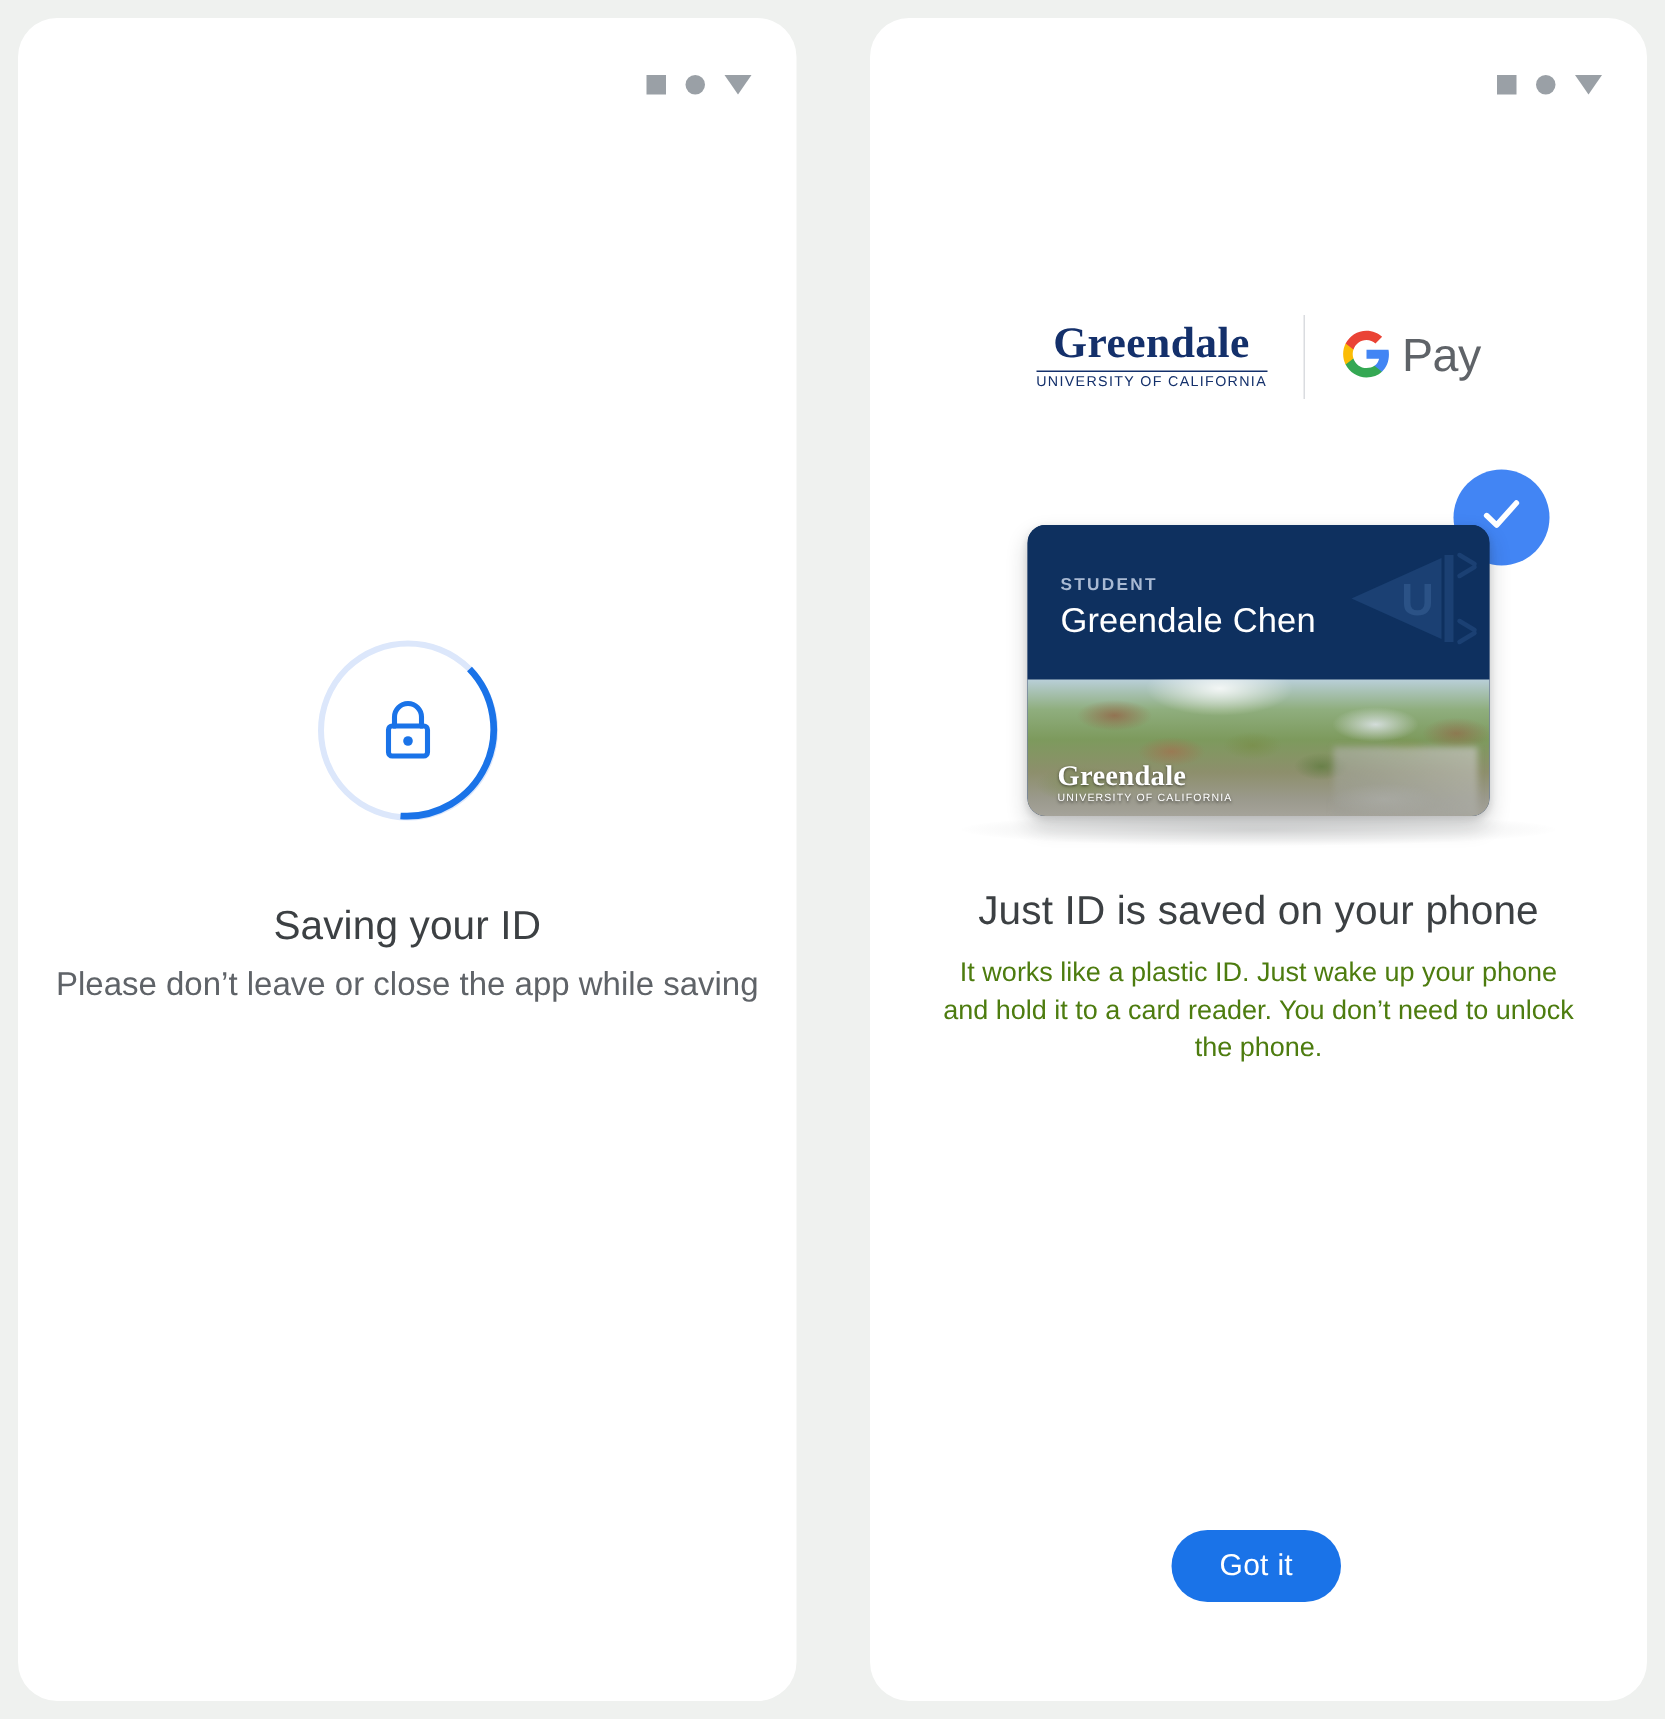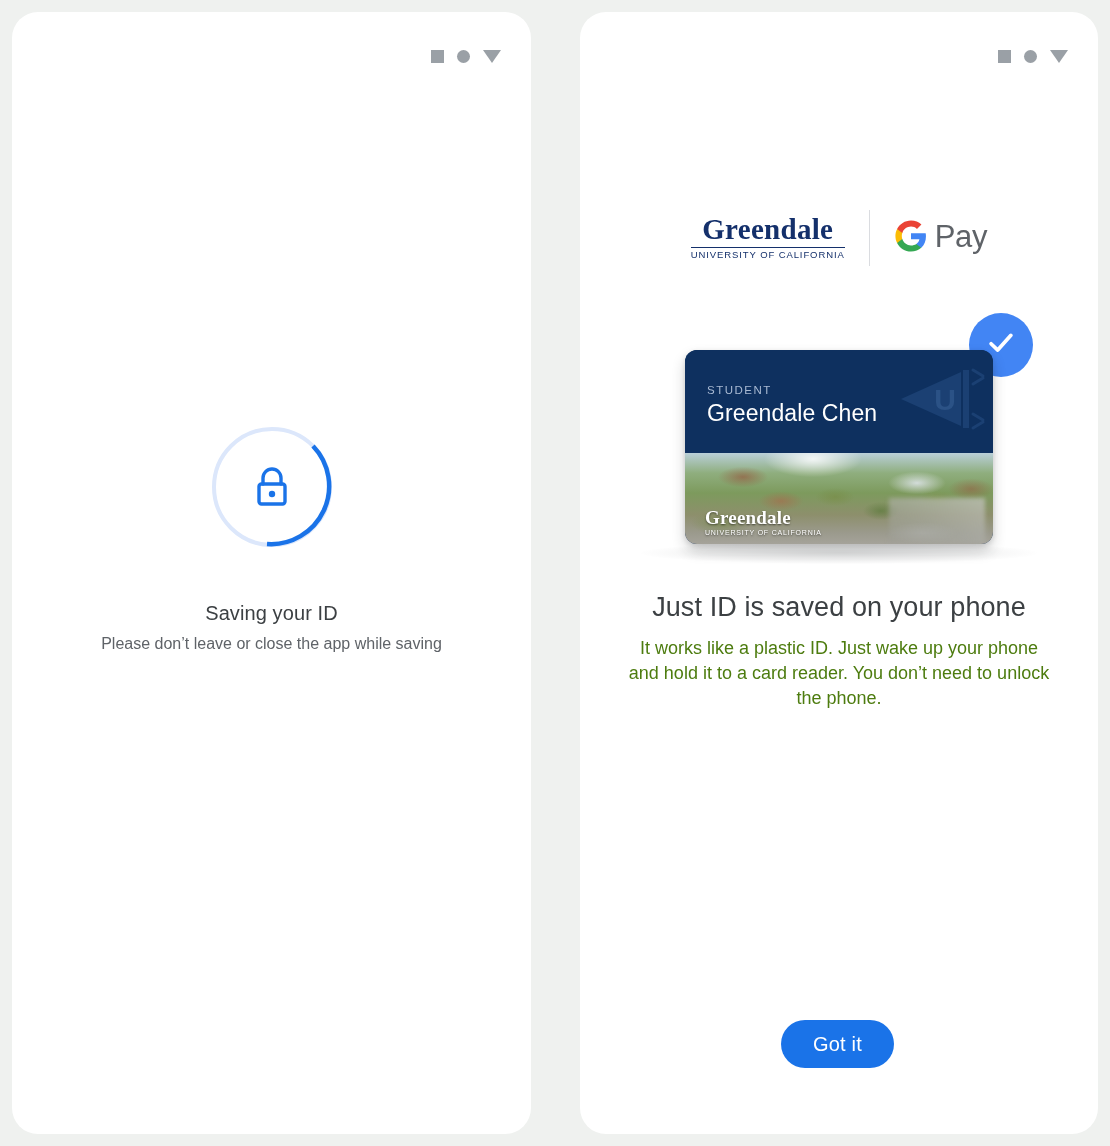--- a/index.html
+++ b/index.html
@@ -77,28 +77,28 @@
     transform: translate(-50%, -50%);
   }
 
   .left-text {
     position: absolute;
     left: 0; right: 0;
     top: 590px;
     text-align: center;
   }
   .left-title {
-    font-size: 20px;
+    font-size: 27px;
     color: #3c4043;
     font-weight: 400;
     letter-spacing: 0.1px;
   }
   .left-sub {
     margin-top: 10px;
-    font-size: 16px;
+    font-size: 22px;
     color: #5f6368;
     font-weight: 400;
   }
 
   
   .cobrand {
     position: absolute;
     left: 0; right: 0;
     top: 198px;
     display: flex;
@@ -198,21 +198,21 @@
     top: 12px;
     opacity: 1;
   }
   .card-role {
     position: absolute;
     left: 22px;
     top: 34px;
     font-size: 11.5px;
     letter-spacing: 1.5px;
     color: #a9bad3;
-    font-weight: 400;
+    font-weight: 700;
   }
   .card-name {
     position: absolute;
     left: 22px;
     top: 50px;
     font-size: 23px;
     color: #ffffff;
     font-weight: 400;
     letter-spacing: 0.1px;
   }

